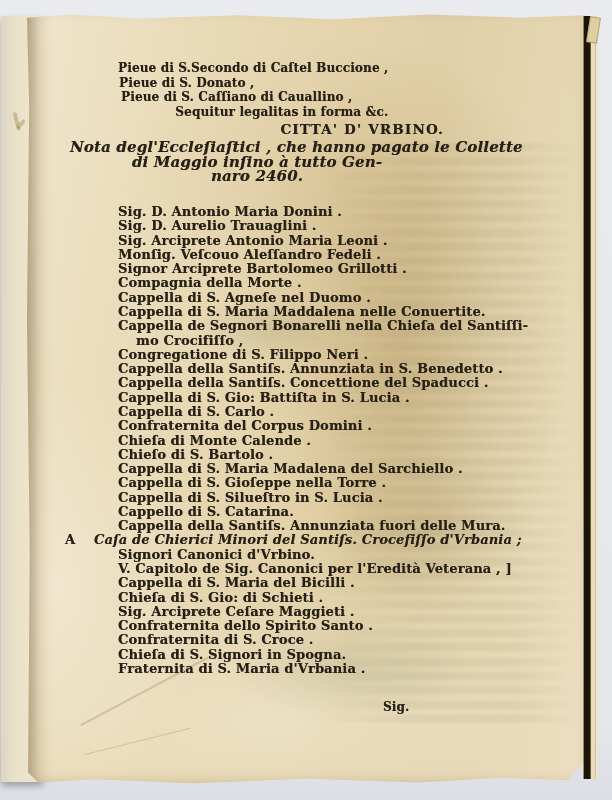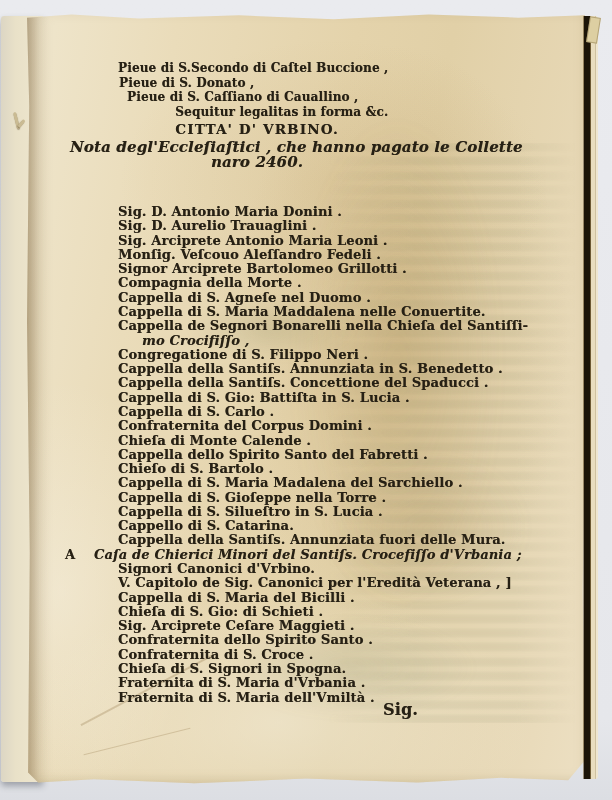--- a/index.html
+++ b/index.html
@@ -71,28 +71,28 @@
     border-radius:0 3px 3px 0;}
   .tab{position:absolute;left:588px;top:17px;width:9px;height:24px;
     background:#ddcfa2;transform:rotate(9deg);border:1px solid rgba(120,100,55,.4);}
 
   
   .content{position:absolute;inset:0;color:var(--color-ink,#262014);
     font-weight:bold;letter-spacing:.15px;
     text-shadow:.3px .3px .6px rgba(38,30,18,.55);}
   .header-block{position:absolute;left:118px;top:61px;font-size:12px;line-height:14.6px;white-space:nowrap;}
   .title{position:absolute;left:70px;top:121px;width:374px;margin:0;
-    font-size:13.5px;letter-spacing:1.2px;text-align:center;font-weight:bold;white-space:nowrap;}
+    font-size:13.5px;letter-spacing:1.2px;text-align:right;font-weight:bold;white-space:nowrap;}
   .note-block{position:absolute;left:70px;top:140px;width:374px;text-align:center;
     font-size:15px;line-height:14.6px;font-style:italic;white-space:nowrap;}
   .list-block{position:absolute;left:118px;top:205px;font-size:13px;line-height:14.28px;white-space:nowrap;}
   .line{position:relative;}
   .line.italic{font-style:italic;}
   .margin-label{position:absolute;left:-29px;font-style:normal;font-weight:bold;}
-  .catchword{position:absolute;left:383px;top:700px;font-size:16px;}
+  .catchword{position:absolute;left:383px;top:700px;font-size:12px;}
 </style>
 </head>
 <body>
 
 <div class="canvas">
   <div class="underpage"></div>
 
   <div class="page">
     <div class="gutter"></div>
     <div class="stain stain-band"></div>
@@ -106,64 +106,63 @@
 
   <div class="stitch"></div>
   <div class="stitch stitch-2"></div>
   <div class="page-edges"></div>
   <div class="tab"></div>
 
   <div class="content">
     <div class="header-block">
         <div class="line">Pieue di S.Secondo di Caſtel Buccione ,</div>
         <div class="line" style="margin-left: 1px;">Pieue di S. Donato ,</div>
-        <div class="line" style="margin-left: 9px;">Pieue di S. Caſſiano di Cauallino ,</div>
+        <div class="line" style="margin-left: 3px;">Pieue di S. Caſſiano di Cauallino ,</div>
         <div class="line" style="margin-left: -14px; text-align: right;">Sequitur legalitas in forma &amp;c.</div>
       </div>
 
     <h1 class="title">CITTA' D' VRBINO.</h1>
 
     <div class="note-block">
         <div class="note-line">Nota degl'Eccleſiaſtici , che hanno pagato le Collette</div>
+        <div class="note-line">di Maggio inſino à tutto Gen-</div>
         <div class="note-line">naro 2460.</div>
       </div>
 
     <div class="list-block">
         <div class="line">Sig. D. Antonio Maria Donini .</div>
         <div class="line">Sig. D. Aurelio Trauaglini .</div>
         <div class="line">Sig. Arciprete Antonio Maria Leoni .</div>
         <div class="line">Monſig. Veſcouo Aleſſandro Fedeli .</div>
         <div class="line">Signor Arciprete Bartolomeo Grillotti .</div>
         <div class="line">Compagnia della Morte .</div>
         <div class="line">Cappella di S. Agneſe nel Duomo .</div>
         <div class="line">Cappella di S. Maria Maddalena nelle Conuertite.</div>
         <div class="line">Cappella de Segnori Bonarelli nella Chieſa del Santiſſi-</div>
-        <div class="line" style="margin-left: 24px; font-style: italic;">mo Crocifiſſo ,</div>
+        <div class="line" style="margin-left: 18px;">mo Crocifiſſo ,</div>
         <div class="line">Congregatione di S. Filippo Neri .</div>
         <div class="line">Cappella della Santiſs. Annunziata in S. Benedetto .</div>
         <div class="line">Cappella della Santiſs. Concettione del Spaducci .</div>
         <div class="line">Cappella di S. Gio: Battiſta in S. Lucia .</div>
         <div class="line">Cappella di S. Carlo .</div>
         <div class="line">Confraternita del Corpus Domini .</div>
         <div class="line">Chieſa di Monte Calende .</div>
-        <div class="line">Cappella dello Spirito Santo del Fabretti .</div>
         <div class="line">Chieſo di S. Bartolo .</div>
         <div class="line">Cappella di S. Maria Madalena del Sarchiello .</div>
         <div class="line">Cappella di S. Gioſeppe nella Torre .</div>
         <div class="line">Cappella di S. Silueſtro in S. Lucia .</div>
         <div class="line">Cappello di S. Catarina.</div>
         <div class="line">Cappella della Santiſs. Annunziata fuori delle Mura.</div>
         <div class="line italic" style="margin-left: -24px;"><span class="margin-label">A</span>Caſa de Chierici Minori del Santiſs. Crocefiſſo d'Vrbania ;</div>
         <div class="line">Signori Canonici d'Vrbino.</div>
         <div class="line">V. Capitolo de Sig. Canonici per l'Eredità Veterana , ]</div>
         <div class="line">Cappella di S. Maria del Bicilli .</div>
         <div class="line">Chieſa di S. Gio: di Schieti .</div>
         <div class="line">Sig. Arciprete Ceſare Maggieti .</div>
         <div class="line">Confraternita dello Spirito Santo .</div>
         <div class="line">Confraternita di S. Croce .</div>
         <div class="line">Chieſa di S. Signori in Spogna.</div>
         <div class="line">Fraternita di S. Maria d'Vrbania .</div>
-        <div class="line">Fraternita di S. Maria dell'Vmiltà .</div>
       </div>
 
     <div class="catchword">Sig.</div>
   </div>
 </div>
 
 </body></html>

